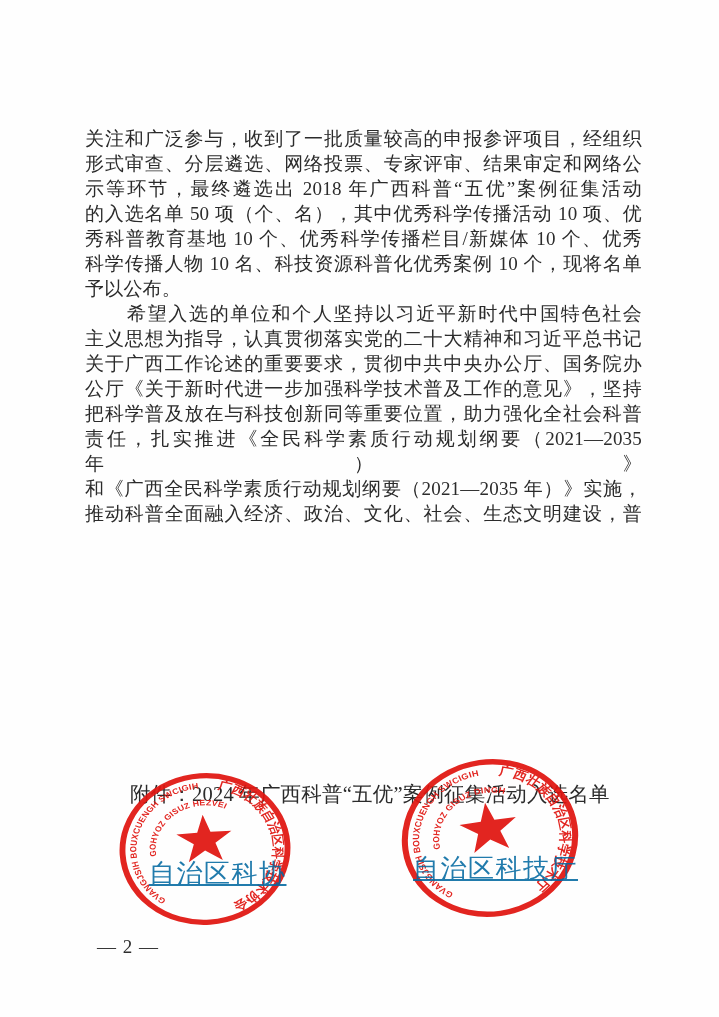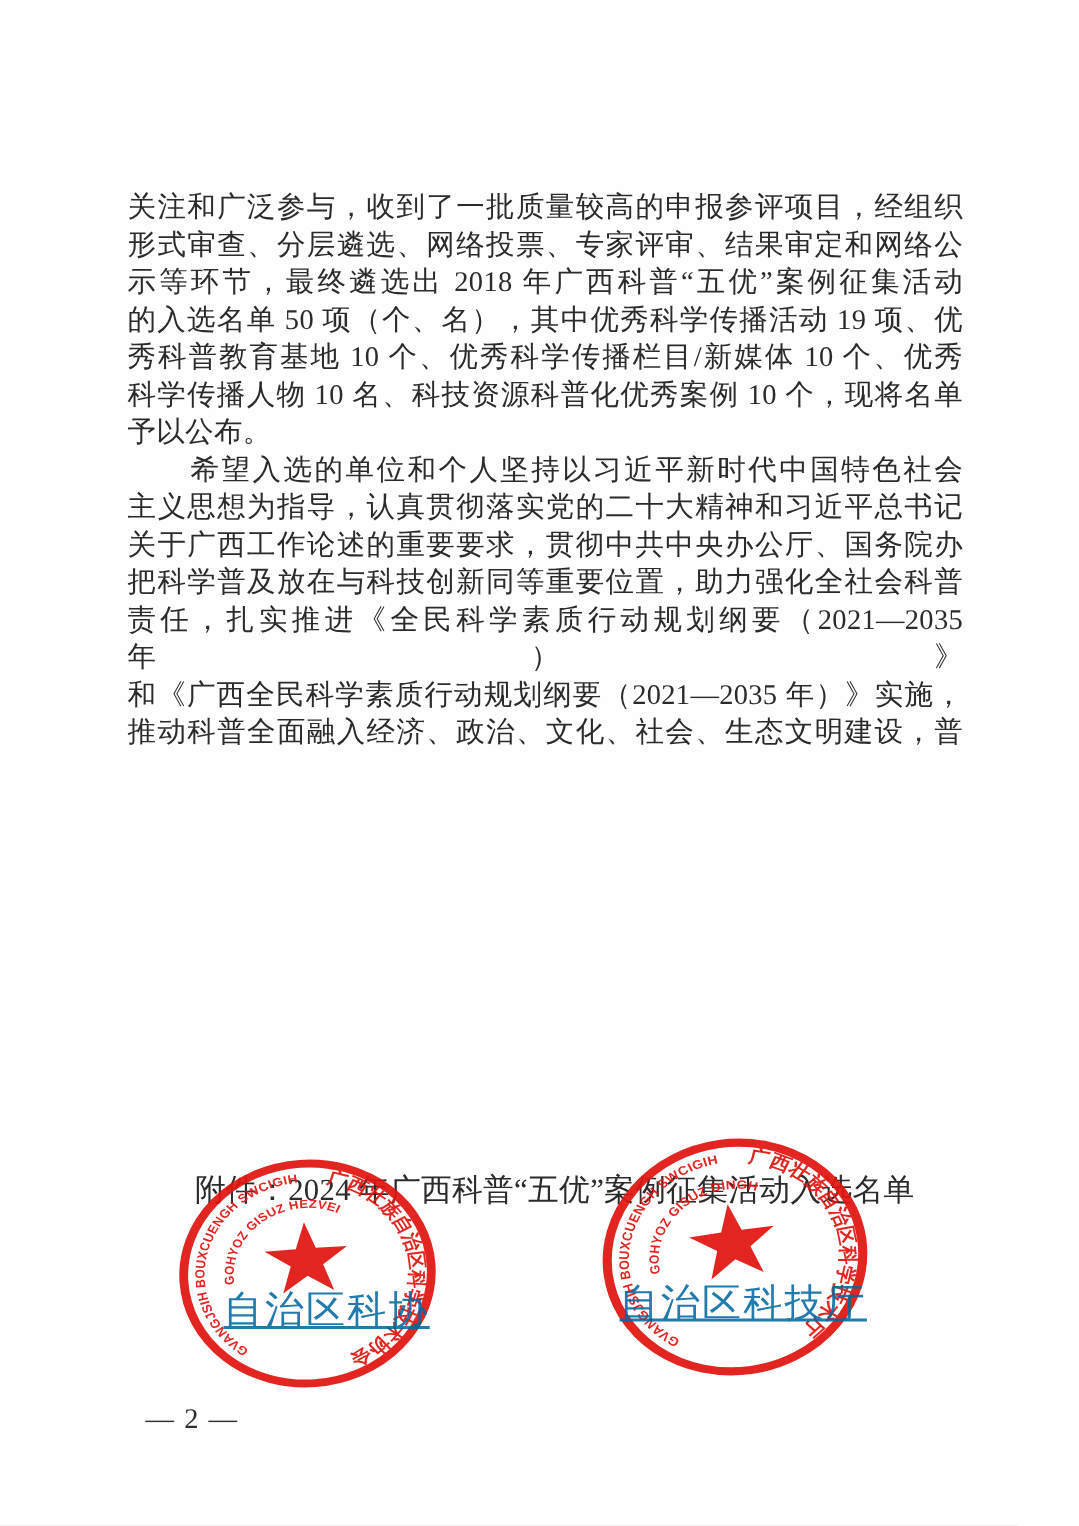--- a/index.html
+++ b/index.html
@@ -76,27 +76,28 @@
 </style>
 </head>
 <body>
 
 <div class="page">
 
   <div class="doc-text" id="doc-text">
       <div class="doc-line">关注和广泛参与，收到了一批质量较高的申报参评项目，经组织</div>
       <div class="doc-line">形式审查、分层遴选、网络投票、专家评审、结果审定和网络公</div>
       <div class="doc-line">示等环节，最终遴选出 2018 年广西科普“五优”案例征集活动</div>
-      <div class="doc-line">的入选名单 50 项（个、名），其中优秀科学传播活动 19 项、优</div>
+      <div class="doc-line">的入选名单 50 项（个、名），其中优秀科学传播活动 10 项、优</div>
       <div class="doc-line">秀科普教育基地 10 个、优秀科学传播栏目/新媒体 10 个、优秀</div>
       <div class="doc-line">科学传播人物 10 名、科技资源科普化优秀案例 10 个，现将名单</div>
       <div class="doc-line no-just">予以公布。</div>
       <div class="doc-line indent">希望入选的单位和个人坚持以习近平新时代中国特色社会</div>
       <div class="doc-line">主义思想为指导，认真贯彻落实党的二十大精神和习近平总书记</div>
       <div class="doc-line">关于广西工作论述的重要要求，贯彻中共中央办公厅、国务院办</div>
+      <div class="doc-line">公厅《关于新时代进一步加强科学技术普及工作的意见》，坚持</div>
       <div class="doc-line">把科学普及放在与科技创新同等重要位置，助力强化全社会科普</div>
       <div class="doc-line">责任，扎实推进《全民科学素质行动规划纲要（2021—2035 年）》</div>
       <div class="doc-line">和《广西全民科学素质行动规划纲要（2021—2035 年）》实施，</div>
       <div class="doc-line">推动科普全面融入经济、政治、文化、社会、生态文明建设，普</div>
     </div>
 
   <div class="attachment">附件：2024 年广西科普“五优”案例征集活动入选名单</div>
 
   <div class="seal seal-left">
     <svg viewBox="0 0 166 166" width="178" height="158" preserveAspectRatio="none">

